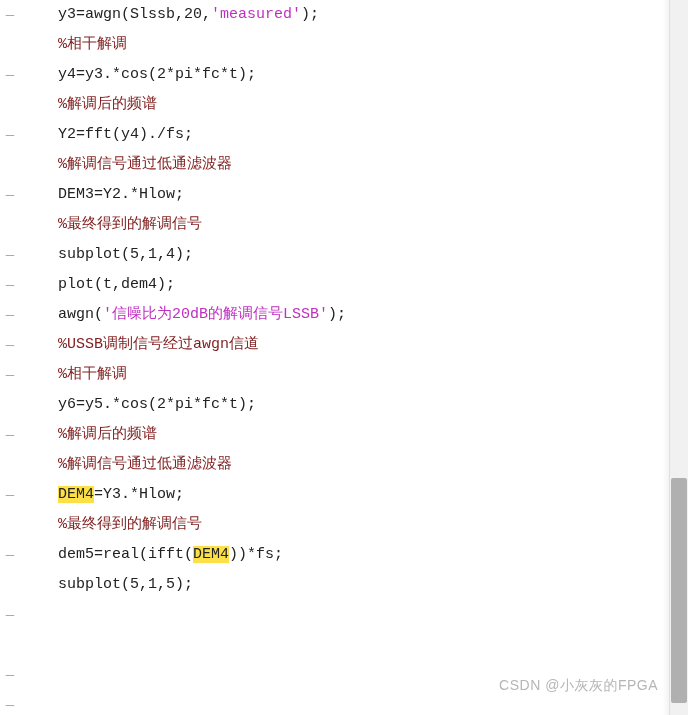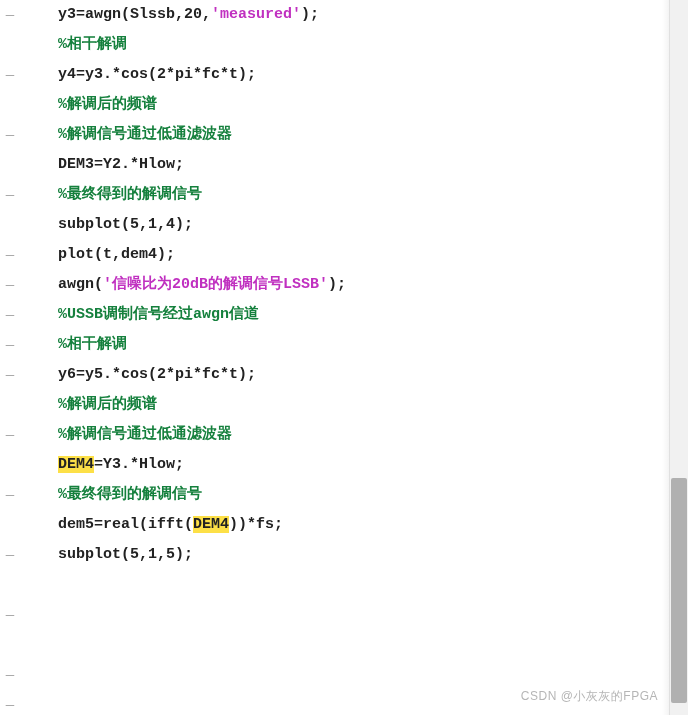--- a/index.html
+++ b/index.html
@@ -28,41 +28,40 @@
     width: 20px;
     height: 715px;
     background: #fff;
   }
   .code-area {
     position: absolute;
     left: 20px;
     top: 0;
     width: 630px;
     height: 715px;
-    font-weight: bold;
   }
   .line {
     height: 30px;
     line-height: 30px;
     white-space: pre;
     position: relative;
   }
   .gline {
     height: 30px;
     line-height: 30px;
     text-align: center;
     color: #aaa;
     font-size: 14px;
   }
   .indent {
     display: inline-block;
     width: 38px;
   }
   .c-default { color: #222; }
-  .c-comment { color: #15803d; }
+  .c-comment { color: #7f1d1d; }
   .c-string  { color: #c030c0; }
   .c-highlight { background: #fde047; }
   .scrollbar-track {
     position: absolute;
     right: 0;
     top: 0;
     width: 18px;
     height: 715px;
     background: #f1f1f1;
     border-left: 1px solid #e0e0e0;
@@ -72,24 +71,24 @@
     right: 1px;
     top: 478px;
     width: 16px;
     height: 225px;
     background: #b0b0b0;
     border-radius: 2px;
   }
   .watermark {
     position: absolute;
     right: 30px;
-    bottom: 10px;
+    bottom: 20px;
     color: rgba(120,120,120,0.55);
     font-family: Arial, sans-serif;
-    font-size: 12px;
+    font-size: 14px;
     letter-spacing: 0.5px;
     pointer-events: none;
     margin-top: 15px;
   }
   .right-shadow {
     position: absolute;
     right: 18px;
     top: 0;
     width: 8px;
     height: 715px;
@@ -125,20 +124,21 @@
       <div class="gline">—</div>
       <div class="gline"></div>
       <div class="gline">—</div>
       <div class="gline">—</div>
     </div>
   <div class="code-area" id="code">
       <div class="line"><span class="indent"></span><span class="c-default">y3=awgn(Slssb,20,</span><span class="c-string">'measured'</span><span class="c-default">);</span></div>
       <div class="line"><span class="indent"></span><span class="c-comment">%相干解调</span></div>
       <div class="line"><span class="indent"></span><span class="c-default">y4=y3.*cos(2*pi*fc*t);</span></div>
       <div class="line"><span class="indent"></span><span class="c-comment">%解调后的频谱</span></div>
+      <div class="line"><span class="indent"></span><span class="c-default">Y2=fft(y4)./fs;</span></div>
       <div class="line"><span class="indent"></span><span class="c-comment">%解调信号通过低通滤波器</span></div>
       <div class="line"><span class="indent"></span><span class="c-default">DEM3=Y2.*Hlow;</span></div>
       <div class="line"><span class="indent"></span><span class="c-comment">%最终得到的解调信号</span></div>
       <div class="line"><span class="indent"></span><span class="c-default">subplot(5,1,4);</span></div>
       <div class="line"><span class="indent"></span><span class="c-default">plot(t,dem4);</span></div>
       <div class="line"><span class="indent"></span><span class="c-default">awgn(</span><span class="c-string">'信噪比为20dB的解调信号LSSB'</span><span class="c-default">);</span></div>
       <div class="line"><span class="indent"></span><span class="c-comment">%USSB调制信号经过awgn信道</span></div>
       <div class="line"><span class="indent"></span><span class="c-comment">%相干解调</span></div>
       <div class="line"><span class="indent"></span><span class="c-default">y6=y5.*cos(2*pi*fc*t);</span></div>
       <div class="line"><span class="indent"></span><span class="c-comment">%解调后的频谱</span></div>

